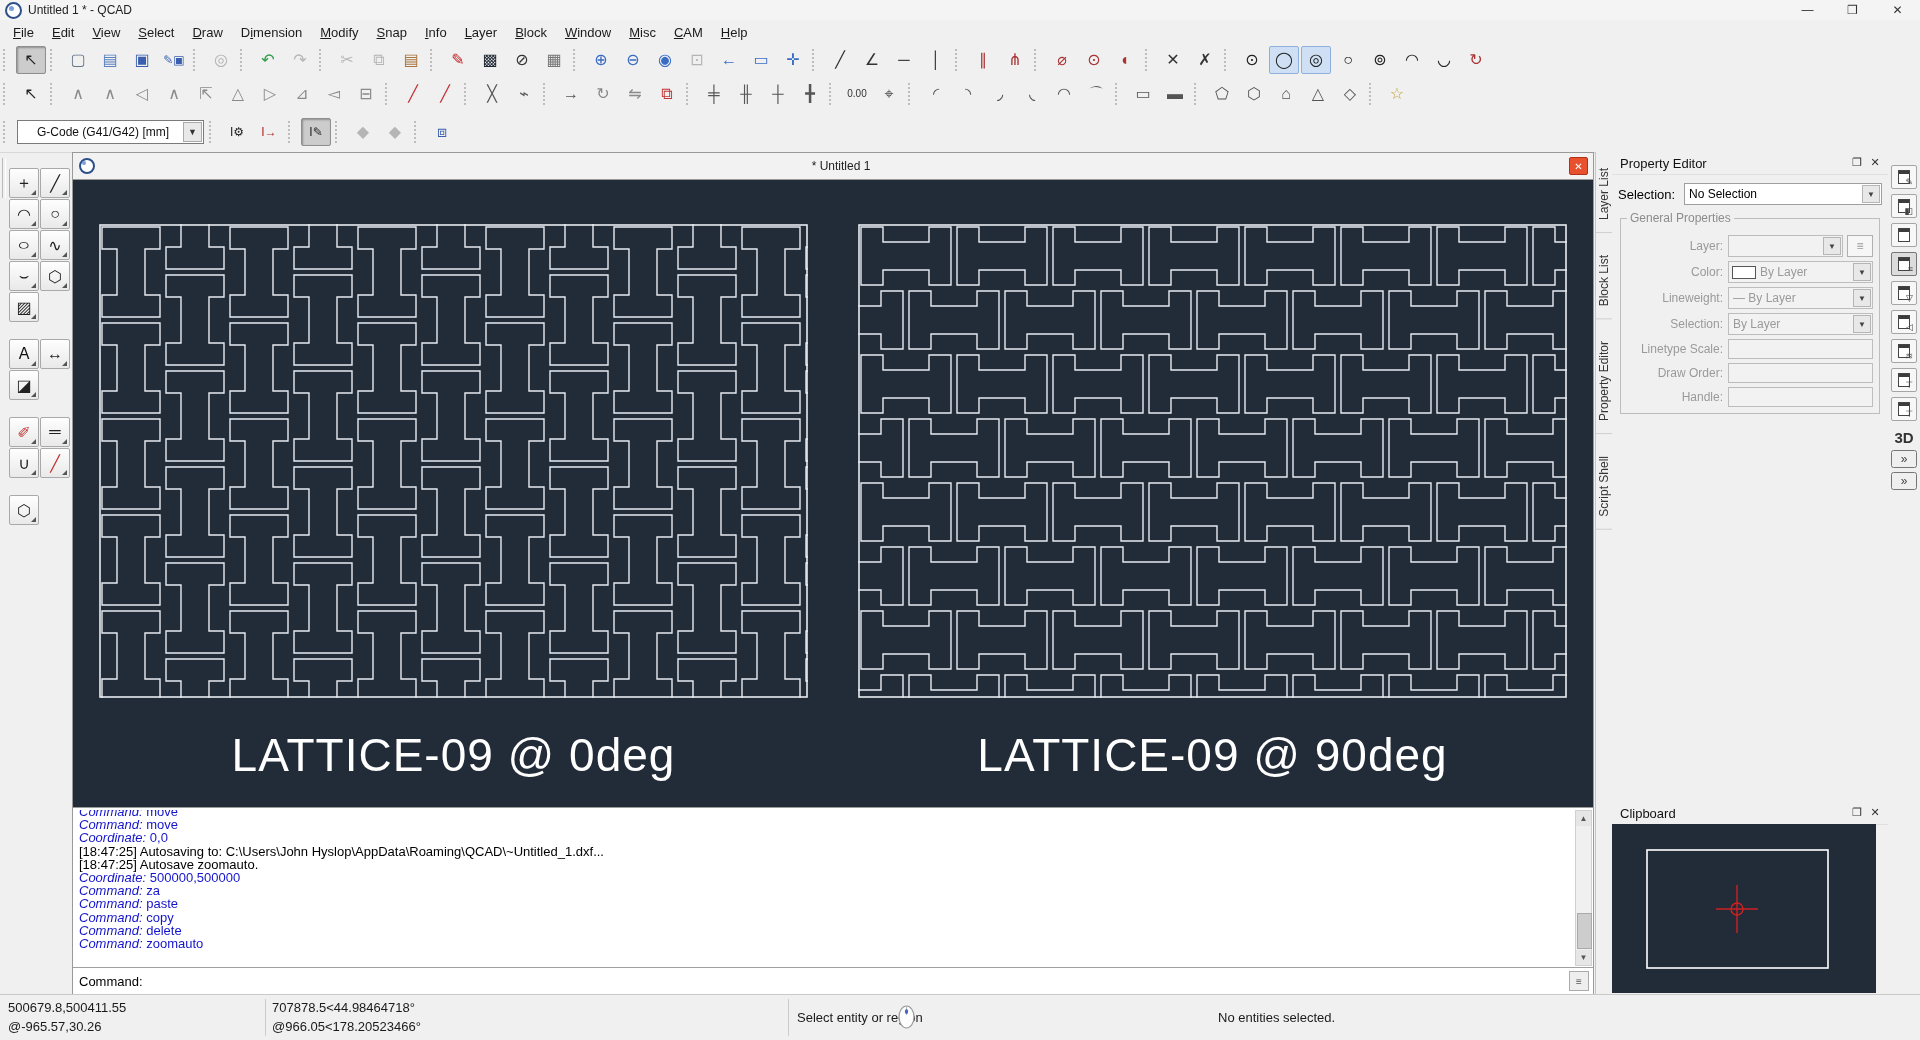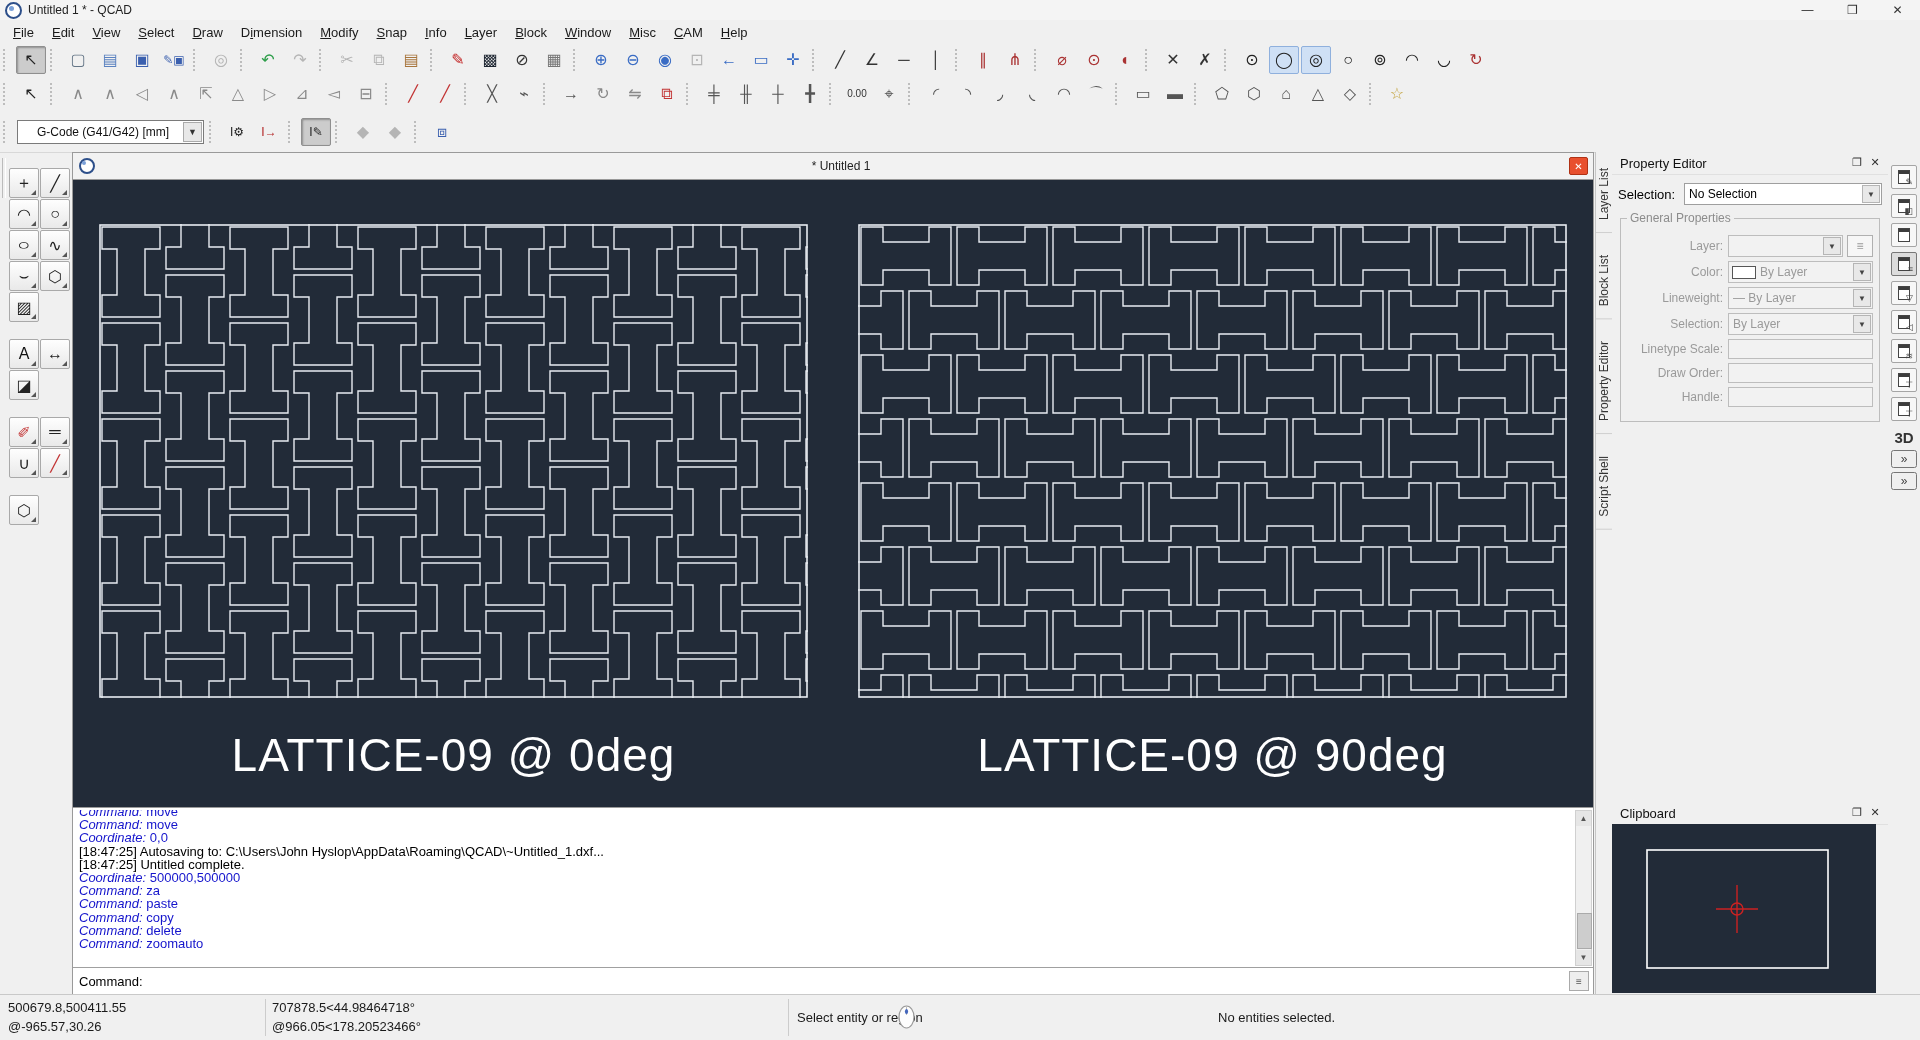--- a/index.html
+++ b/index.html
@@ -92,21 +92,21 @@
   .panel-title .pico{width:18px;height:17px;display:flex;align-items:center;justify-content:center;font-size:11px;color:#333;}
   #prop-panel{position:absolute;left:0;top:0;width:100%;height:648px;}
   #sel-row{display:flex;align-items:center;margin:8px 6px 4px 6px;}
   #sel-row .slabel{font-size:13px;color:#000;width:66px;}
   .combo{height:20px;border:1px solid #9f9f9f;background:#fff;display:flex;align-items:center;position:relative;font-size:12px;flex:1;}
   .combo .cv{flex:1;padding-left:4px;white-space:nowrap;overflow:hidden;color:#000;}
   .combo .ca{width:16px;height:16px;margin-right:1px;background:#e8e8e8;border:1px solid #b5b5b5;display:flex;align-items:center;justify-content:center;font-size:8px;color:#444;}
   .combo.dis{background:#f2f2f2;border-color:#bdbdbd;}
   .combo.dis .cv{color:#9a9a9a;}
   .combo .sw{width:22px;height:11px;border:1px solid #555;background:#fff;margin-left:3px;}
-  fieldset{margin:6px 8px;border:1px solid #bdbdbd;padding:6px 6px 10px 6px;}
+  fieldset{margin:6px 8px;border:1px solid #bdbdbd;padding:6px 6px 2px 6px;}
   legend{font-size:12px;color:#8c8c8c;padding:0 3px;}
   .frow{display:flex;align-items:center;margin:4px 0;}
   .frow .flabel{width:96px;text-align:right;font-size:12px;color:#9a9a9a;padding-right:5px;flex-shrink:0;}
   .inputbox{flex:1;height:18px;border:1px solid #bdbdbd;background:#f2f2f2;}
   .hamb{width:24px;height:20px;margin-left:4px;border:1px solid #b0b0b0;background:#f6f6f6;display:flex;align-items:center;justify-content:center;color:#999;font-size:12px;}
   #clip-panel{position:absolute;left:0;top:650px;width:100%;bottom:2px;}
   #clip-view{position:absolute;left:0;top:22px;right:12px;bottom:0;background:#222b38;}
   
   #dock-strip{position:absolute;right:0;top:8px;width:32px;}
   .dstrip-btn{width:26px;height:24px;margin:5px auto;border:1px solid #a5a5a5;background:#f7f7f7;border-radius:2px;
@@ -385,21 +385,21 @@
             </svg>
           </div>
           <div class="caption" style="left: 785px; top: 548px; width: 709px;">LATTICE-09 @ 90deg</div>
         </div>
       <div id="console">
         <div id="chist">
             <div class="cline"><span class="clabel">Command: </span><span class="cval">move</span></div>
             <div class="cline"><span class="clabel">Command: </span><span class="cval">move</span></div>
             <div class="cline"><span class="clabel">Coordinate: </span><span class="cval">0,0</span></div>
             <div class="cline"><span class="cinfo">[18:47:25] Autosaving to: C:\Users\John Hyslop\AppData\Roaming\QCAD\~Untitled_1.dxf...</span></div>
-            <div class="cline"><span class="cinfo">[18:47:25] Untitled complete.</span></div>
+            <div class="cline"><span class="cinfo">[18:47:25] Autosave zoomauto.</span></div>
             <div class="cline"><span class="clabel">Coordinate: </span><span class="cval">500000,500000</span></div>
             <div class="cline"><span class="clabel">Command: </span><span class="cval">za</span></div>
             <div class="cline"><span class="clabel">Command: </span><span class="cval">paste</span></div>
             <div class="cline"><span class="clabel">Command: </span><span class="cval">copy</span></div>
             <div class="cline"><span class="clabel">Command: </span><span class="cval">delete</span></div>
             <div class="cline"><span class="clabel">Command: </span><span class="cval">zoomauto</span></div>
           </div>
         <div id="cscroll">
           <div class="sarr">▲</div>
           <div class="sthumb"></div>

